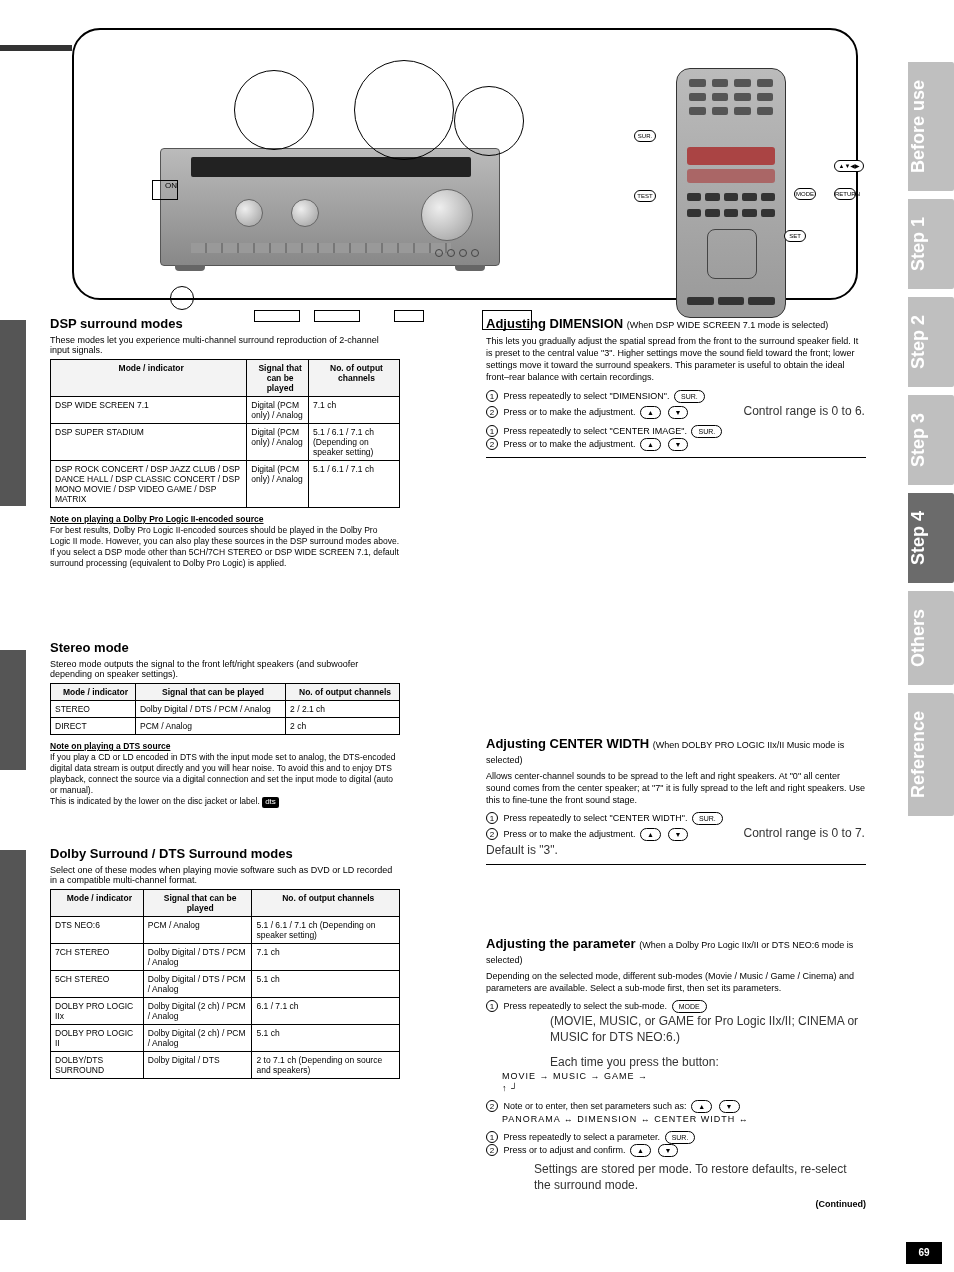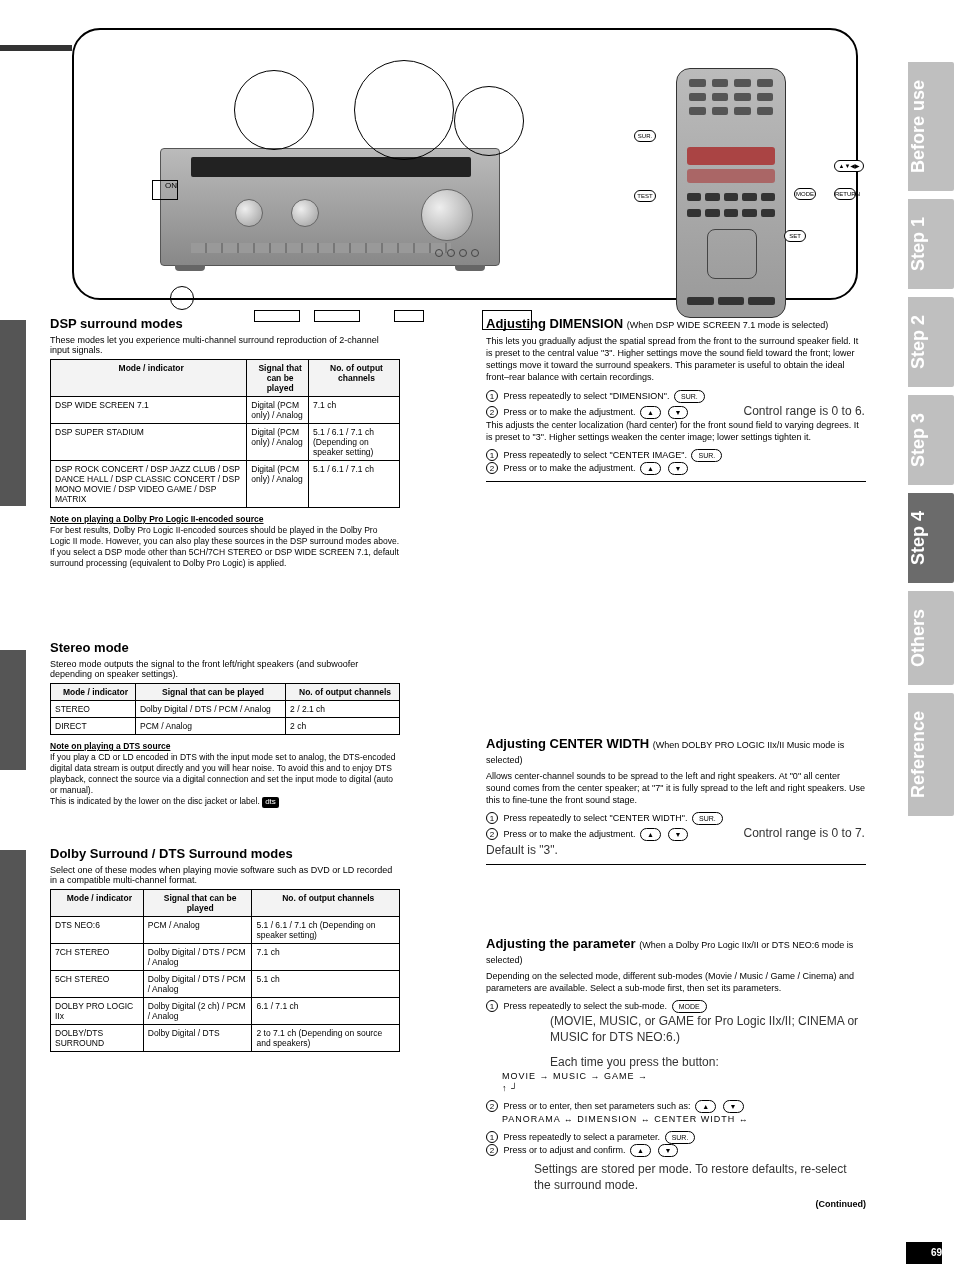--- a/index.html
+++ b/index.html
@@ -137,21 +137,21 @@
   .rpanel h3{font-size:13px;margin:0 0 4px 0;}
   .rpanel h3 .tiny{font-size:9px;font-weight:normal;}
   .rpanel .body{font-size:9px;line-height:1.35;}
   .rpanel .body .rownum{display:inline-block;width:12px;height:12px;border:1px solid #000;border-radius:50%;text-align:center;font-size:8px;line-height:12px;margin-right:3px;}
   .rpanel .body .btn{display:inline-block;border:1px solid #000;border-radius:7px;padding:0 6px;font-size:7px;line-height:11px;margin:0 2px;}
   .rpanel .blk{font-weight:bold;}
   .arrowflow{font-size:9px;letter-spacing:1px;}
   .note{font-size:12px;color:#333;padding-left:48px;}
   hr.sep{border:none;border-top:1px solid #000;margin:6px 0;}
   
-  .pagenum{position:absolute;right:12px;bottom:8px;width:36px;height:22px;background:#000;color:#fff;text-align:right;line-height:22px;font-weight:bold;}
+  .pagenum{position:absolute;right:12px;bottom:8px;width:36px;height:22px;background:#000;color:#fff;text-align:center;line-height:22px;font-weight:bold;}
 </style>
 </head>
 <body>
 
 <div class="page">
 
   <div class="callout-lead"></div>
 
   <div class="device-box">
     <div class="amp">
@@ -326,20 +326,25 @@
             <td>5CH STEREO</td>
             <td>Dolby Digital / DTS / PCM / Analog</td>
             <td>5.1 ch</td>
           </tr>
       <tr>
             <td>DOLBY PRO LOGIC IIx</td>
             <td>Dolby Digital (2 ch) / PCM / Analog</td>
             <td>6.1 / 7.1 ch</td>
           </tr>
       <tr>
+            <td>DOLBY PRO LOGIC II</td>
+            <td>Dolby Digital (2 ch) / PCM / Analog</td>
+            <td>5.1 ch</td>
+          </tr>
+      <tr>
             <td>DOLBY/DTS SURROUND</td>
             <td>Dolby Digital / DTS</td>
             <td>2 to 7.1 ch (Depending on source and speakers)</td>
           </tr>
     </tbody>
       </table>
   </div>
 
   <div class="rpanel" style="top:316px">
     <h3>
@@ -354,21 +359,20 @@
         <span class="btn">SUR.</span>
       </div>
       <div>
         <span class="rownum">2</span>
         <span>Press          or          to make the adjustment.</span>
         <span class="btn">▲</span>
         <span class="btn">▼</span>
         &nbsp;<span class="note">Control range is 0 to 6.</span>
       </div>
 
-      <div>This adjusts the center localization (hard center) for the front sound field to varying degrees. It is preset to "3". Higher settings weaken the center image; lower settings tighten it.</div>
       <div style="margin-top:6px">
         <span class="rownum">1</span>
         <span>Press          repeatedly to select "CENTER IMAGE".</span>
         <span class="btn">SUR.</span>
       </div>
       <div>
         <span class="rownum">2</span>
         <span>Press          or          to make the adjustment.</span>
         <span class="btn">▲</span>
         <span class="btn">▼</span>
@@ -411,21 +415,21 @@
         <span class="rownum">1</span>
         <span>Press          repeatedly to select the sub-mode.</span>
         <span class="btn">MODE</span>
       </div>
       <div class="note" style="margin-left:16px">(MOVIE, MUSIC, or GAME for Pro Logic IIx/II; CINEMA or MUSIC for DTS NEO:6.)</div>
       <div class="note" style="margin:8px 0 0 16px">Each time you press the button:</div>
       <div class="arrowflow" style="margin-left:16px">MOVIE → MUSIC → GAME →</div>
       <div class="arrowflow" style="margin-left:16px">↑                                                            ┘</div>
       <div style="margin-top:6px">
         <span class="rownum">2</span>
-        <span>Press          or          to enter, then set parameters such as:</span>
+        <span>Note          or          to enter, then set parameters such as:</span>
         <span class="btn">▲</span>
         <span class="btn">▼</span>
       </div>
       <div class="arrowflow" style="margin-left:16px">PANORAMA ↔ DIMENSION ↔ CENTER WIDTH ↔</div>
       <div style="margin-top:6px">
         <span class="rownum">1</span>
         <span>Press          repeatedly to select a parameter.</span>
         <span class="btn">SUR.</span>
       </div>
       <div>

